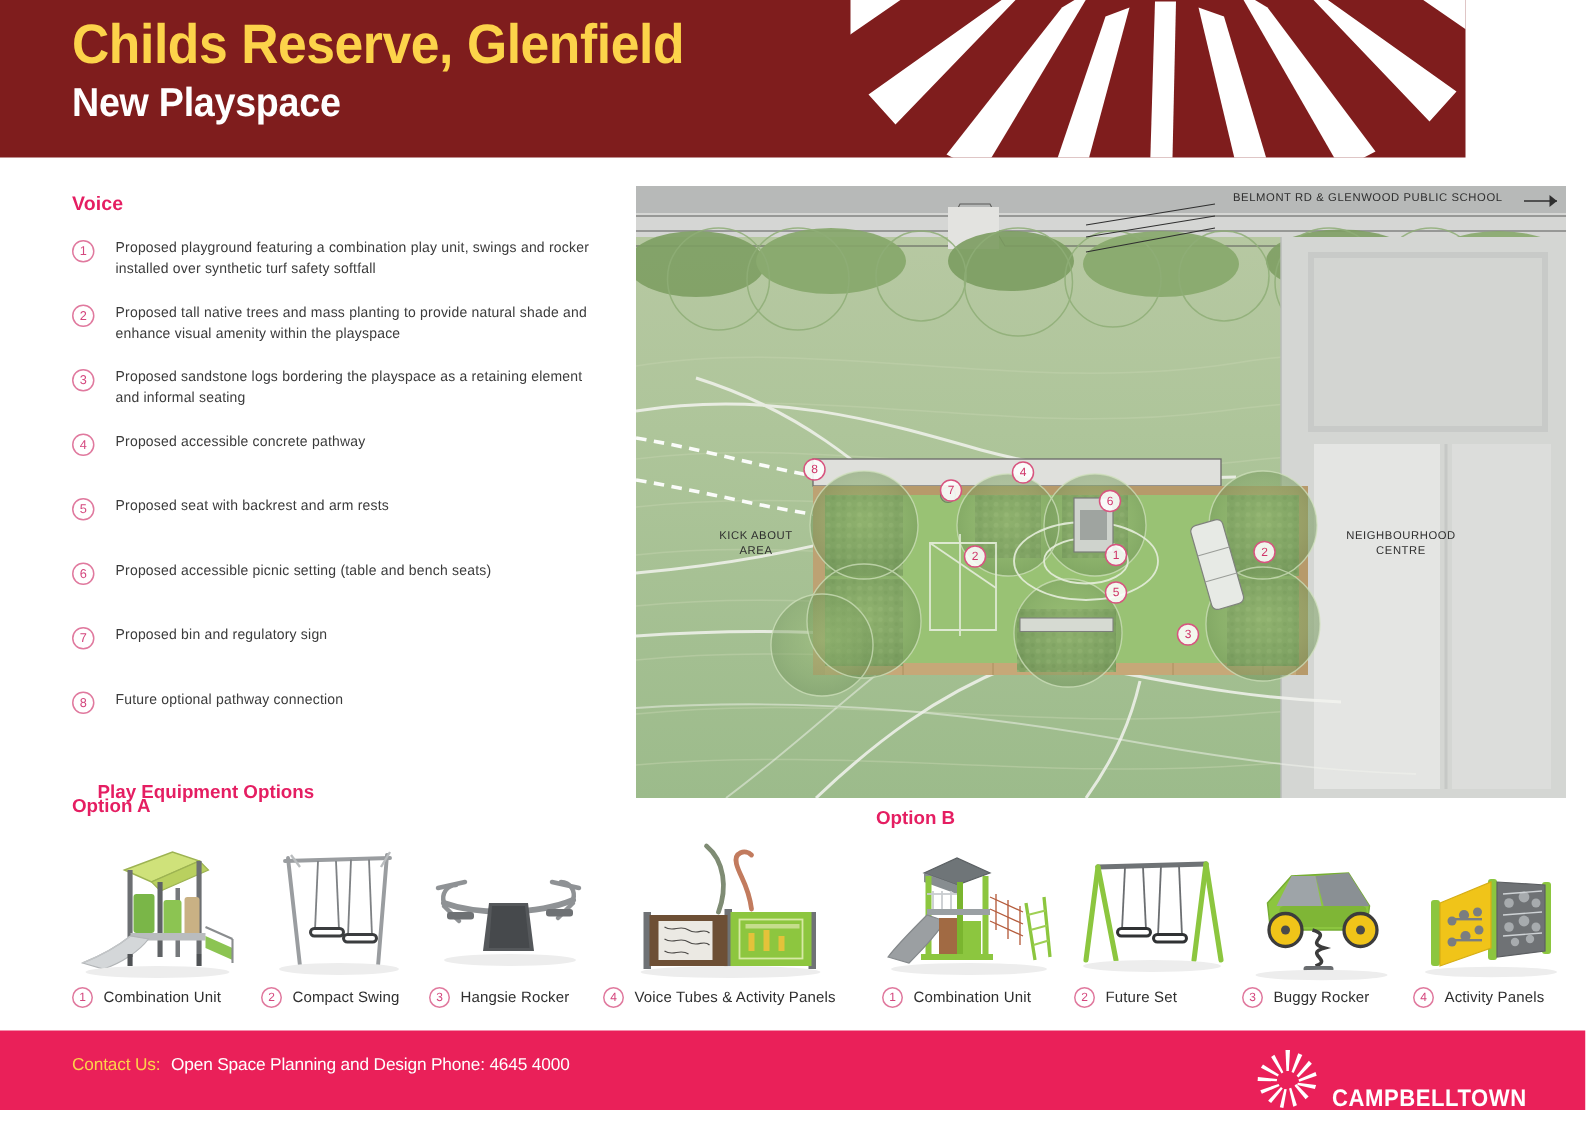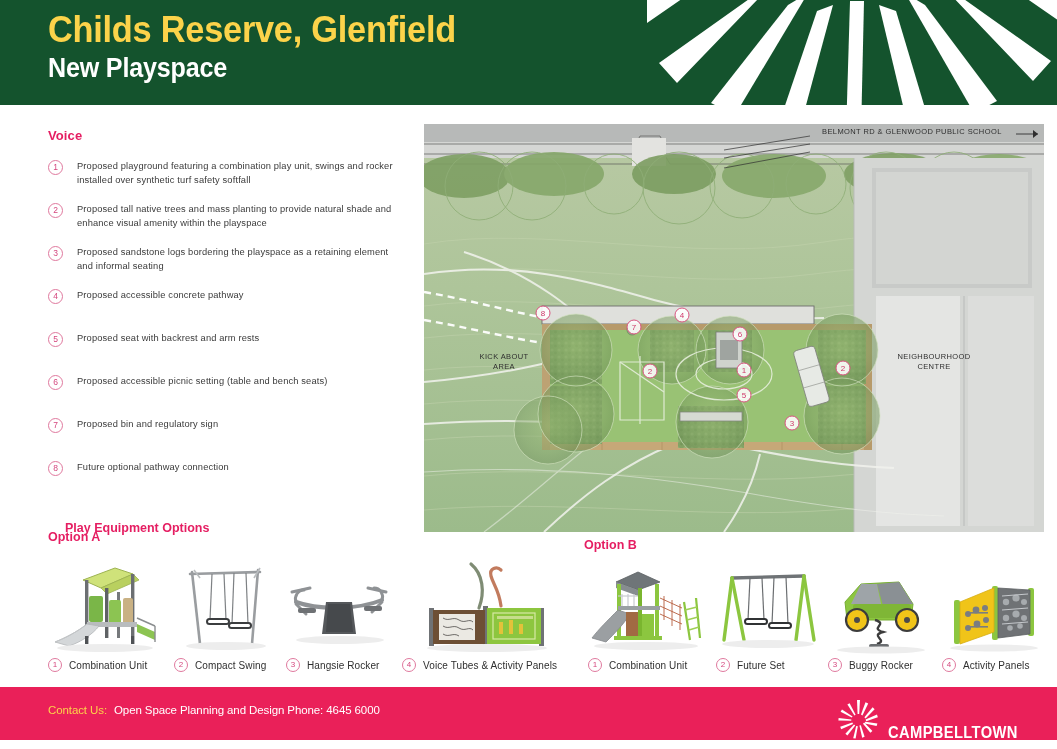--- a/index.html
+++ b/index.html
@@ -17,23 +17,23 @@
     position: relative;
     width: 1057px;
     height: 749px;
     background: #ffffff;
   }
 
   
   .header {
     position: absolute;
     left: 0; top: 0;
-    width: 1057px;
+    width: 977px;
     height: 105px;
-    background: #14532d;
+    background: #7f1d1d;
     overflow: hidden;
   }
   .header-burst {
     position: absolute;
     right: -10px;
     top: -95px;
     width: 420px;
     height: 230px;
     pointer-events: none;
   }
@@ -819,21 +819,21 @@
       <div class="equip-caption">
         <span class="equip-num">4</span>
         <span class="equip-label">Activity Panels</span>
       </div>
     </div>
   </div>
 
   <div class="footer">
     <div class="footer-contact">
       <span class="footer-contact-label">Contact Us:</span>
-      <span class="footer-contact-text">Open Space Planning and Design Phone: 4645 6000</span>
+      <span class="footer-contact-text">Open Space Planning and Design Phone: 4645 4000</span>
     </div>
     <div class="footer-brand">
       <svg width="44" height="44" viewBox="0 0 44 44">
         <g fill="#ffffff">
           <polygon points="21,2 24,2 23.2,16 21.6,16"></polygon>
           <polygon points="29.5,4.2 32.2,5.4 26.4,17.4 25,16.6"></polygon>
           <polygon points="36.6,9.2 38.6,11.2 29.6,20.4 28.4,19.2"></polygon>
           <polygon points="41,16.6 41.8,19.2 30.2,23.2 29.6,21.6"></polygon>
           <polygon points="41.4,25.4 40.6,28 28.8,25.4 29.2,23.8"></polygon>
           <polygon points="36.4,33 34.4,34.8 27,25.8 28.2,24.6"></polygon>

